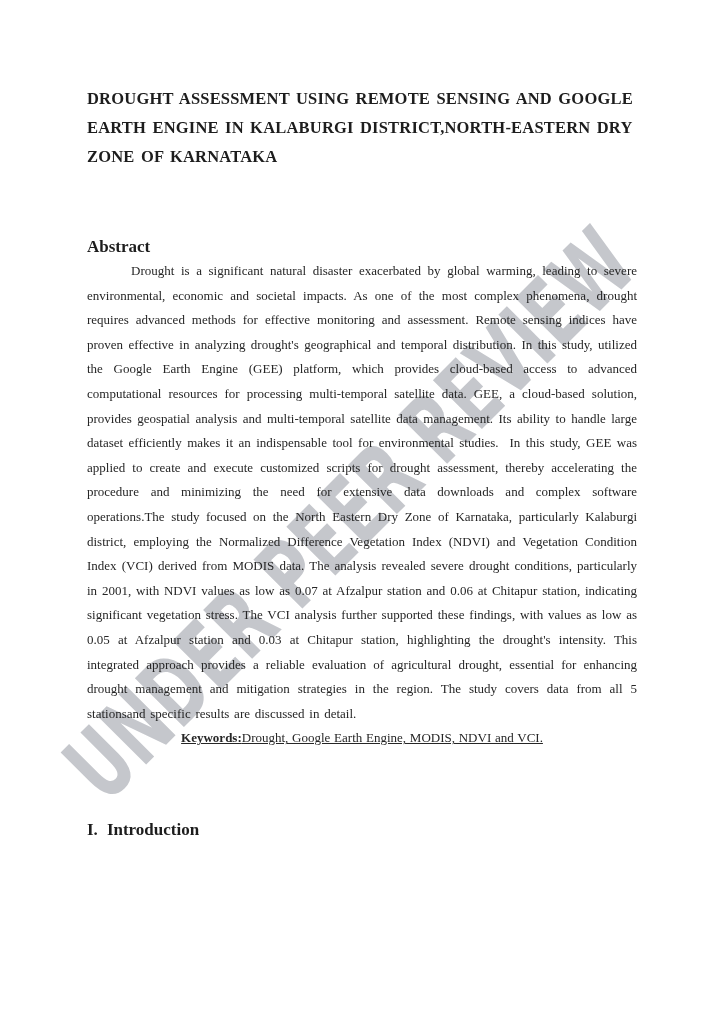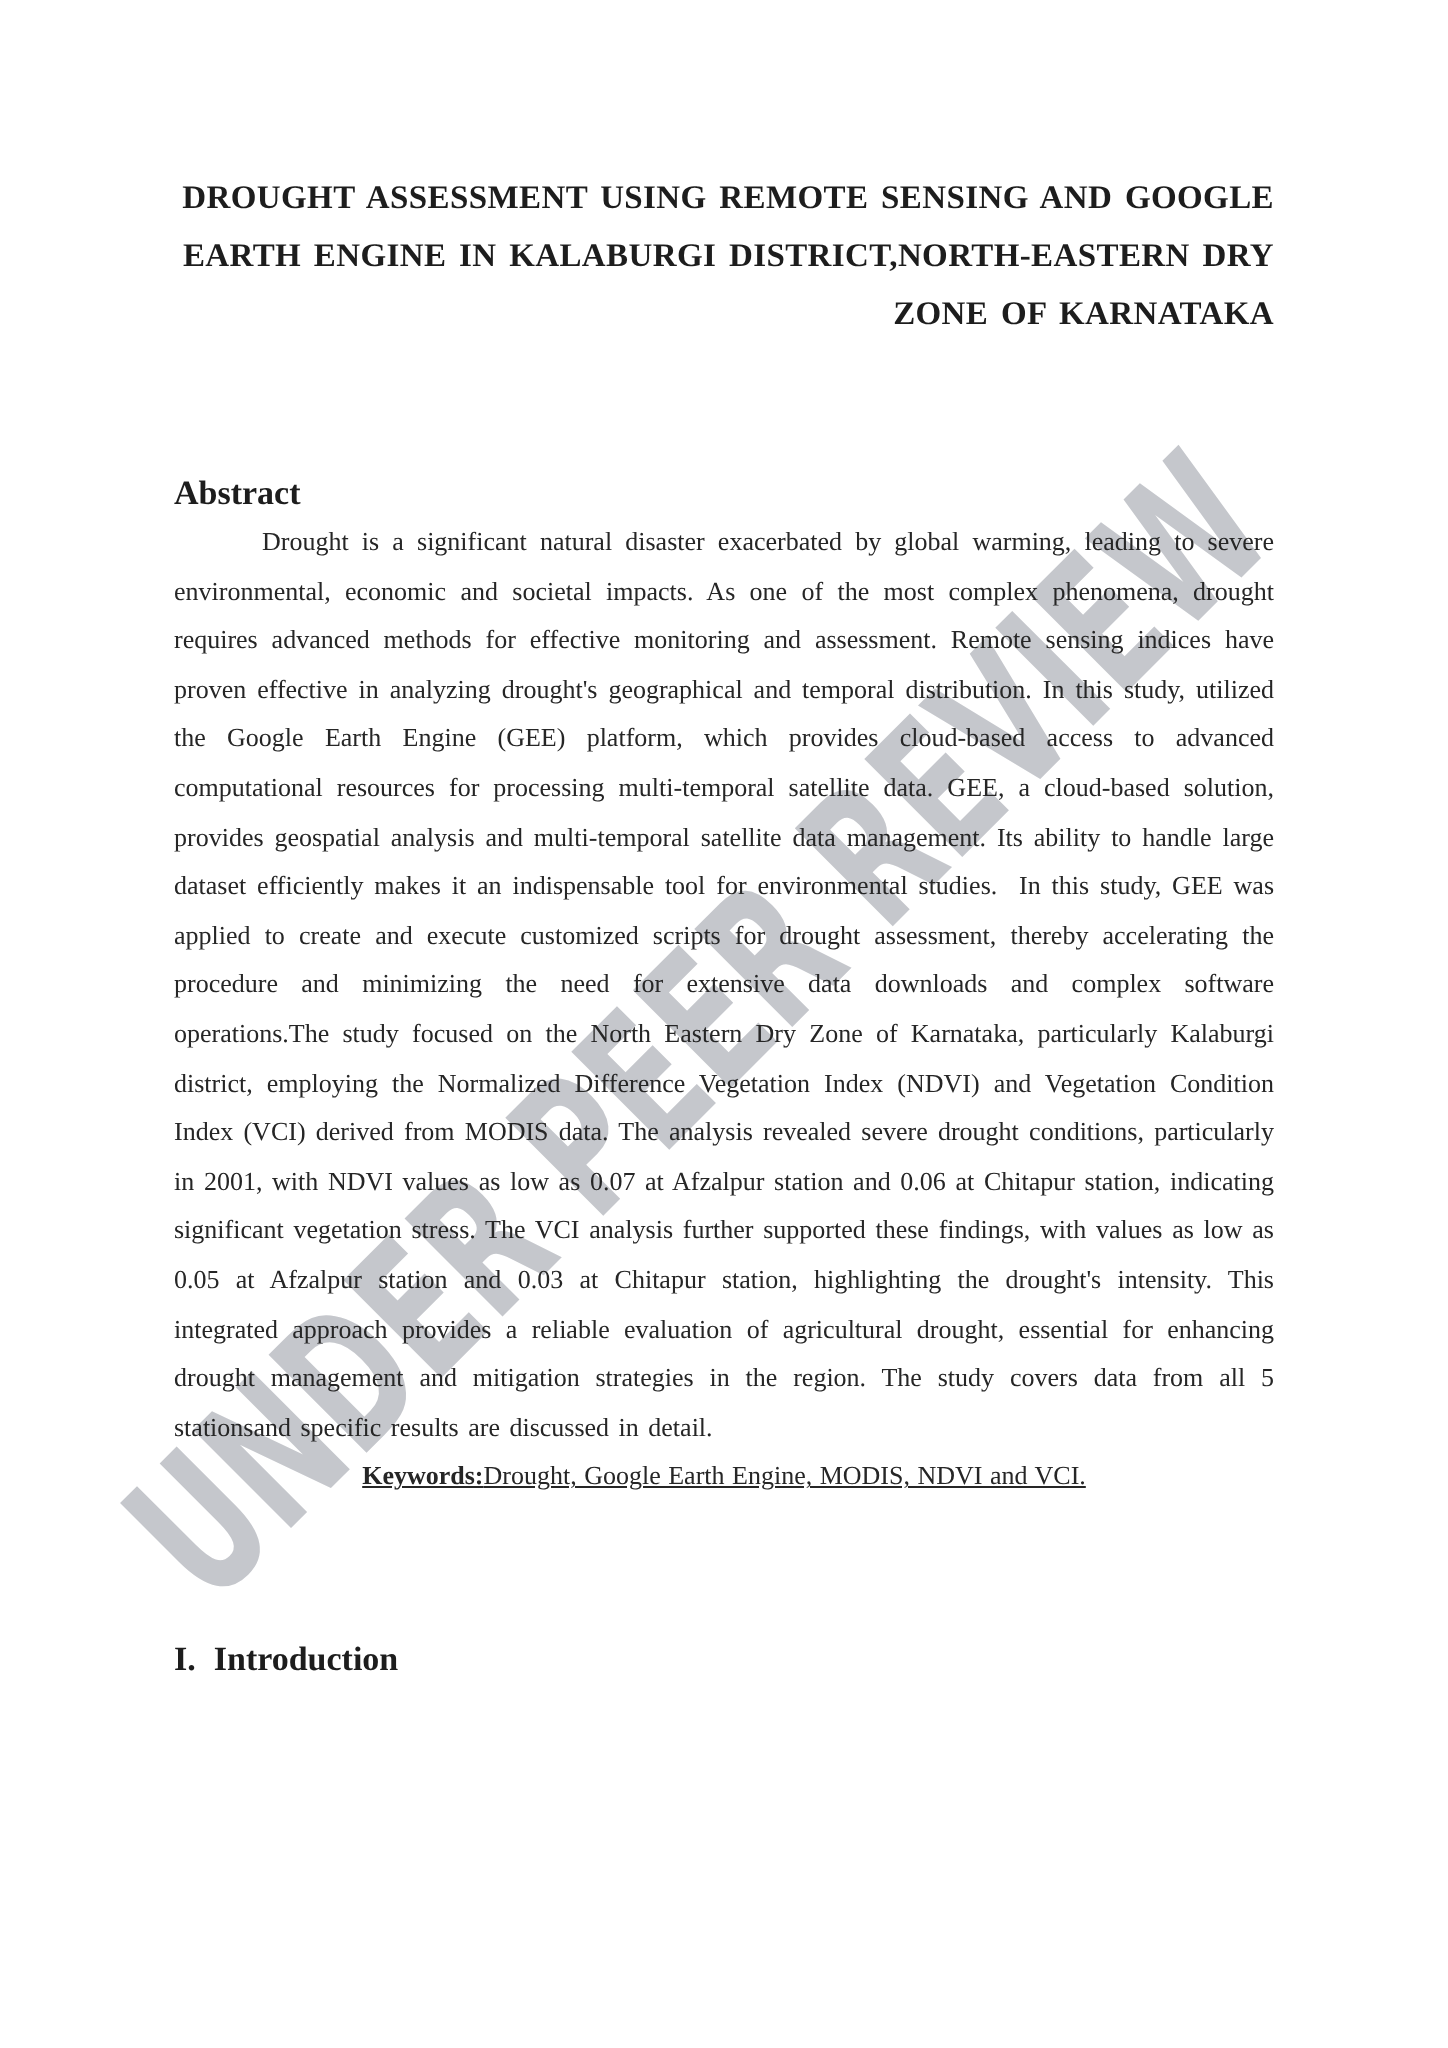--- a/index.html
+++ b/index.html
@@ -36,21 +36,21 @@
     position: absolute;
     left: 87px;
     top: 84px;
     width: 550px;
   }
   .title {
     margin: 0;
     font-size: 16.5px;
     font-weight: bold;
     line-height: 29px;
-    text-align: right;
+    text-align: left;
     letter-spacing: 0.2px;
     word-spacing: 2px;
     color: #1d1d1d;
   }
   .heading {
     margin: 0;
     font-size: 17px;
     font-weight: bold;
     line-height: 25px;
     color: #1d1d1d;

